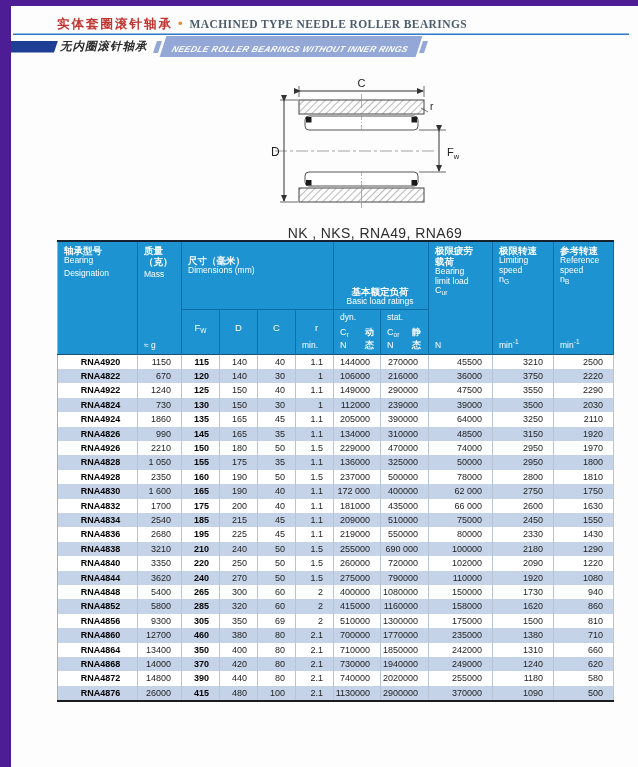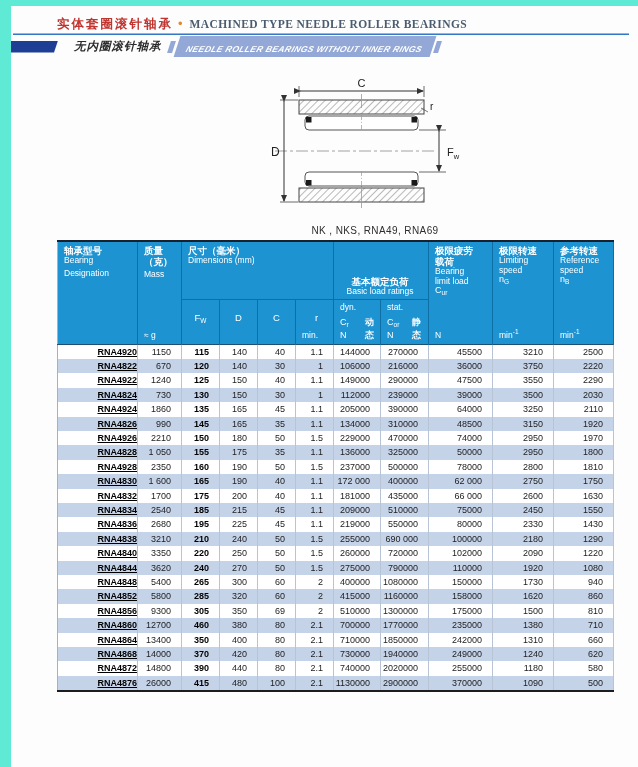--- a/index.html
+++ b/index.html
@@ -1,72 +1,72 @@
 <!DOCTYPE html>
 <html><head>
 <meta charset="utf-8">
 <style>
   * { margin:0; padding:0; box-sizing:border-box; }
   html,body { width:638px; height:767px; }
   body { background:#dfdfdf; font-family:"Liberation Sans","DejaVu Sans",sans-serif; }
-  .viewport { position:relative; width:638px; height:767px; overflow:hidden; background:#5eead4; }
+  .viewport { position:relative; width:638px; height:767px; overflow:hidden; background:#4c1d95; }
   .page { position:absolute; left:11px; top:6px; width:627px; height:761px; background:#fdfdfd; }
 
   
   .title-row { position:absolute; left:46px; top:8px; white-space:nowrap; }
   .title-cn { color:#c13530; font-weight:bold; font-size:12.5px; letter-spacing:2px; }
   .title-bullet { color:#e8872a; font-size:13px; margin:0 7px 0 5px; }
   .title-en { color:#4a5c6e; font-weight:bold; font-size:11.5px; letter-spacing:0.4px;
               font-family:"Liberation Serif","DejaVu Serif",serif; }
   .rule { position:absolute; left:2px; top:27px; width:616px; height:2px; background:#3579c6; border-top:1px solid #8fb8e0; }
   .subtitle-row { position:absolute; left:0px; top:33px; height:15px; display:flex; align-items:center; }
   .navy-bar { width:47px; height:12px; background:#1d3e94; clip-path:polygon(0 0,100% 0,calc(100% - 4px) 100%,0 100%); }
-  .subtitle-cn { margin-left:16px; font-weight:bold; font-style:italic; font-size:11.5px; color:#2b2b2b; letter-spacing:1px; white-space:nowrap; }
+  .subtitle-cn { margin-left:2px; font-weight:bold; font-style:italic; font-size:11.5px; color:#2b2b2b; letter-spacing:1px; white-space:nowrap; }
   .badge-sliver { width:5px; height:12px; background:#93a8d6; transform:skewX(-18deg); margin-left:7px; }
   .badge { margin-left:3px; background:#93a8d6; transform:skewX(-18deg); padding:1.5px 10px; }
   .badge span { display:inline-block; color:#ffffff; font-weight:bold; font-style:italic; font-size:8.5px; letter-spacing:0.4px; white-space:nowrap; }
   .badge-sliver.right { margin-left:3px; }
 
   
   .diagram-wrap { position:absolute; left:258px; top:72px; width:212px; }
-  .diagram-caption { margin-top:3px; text-align:center; font-size:10px; color:#2e2e2e; letter-spacing:0.4px; white-space:nowrap; }
+  .diagram-caption { margin-top:3px; text-align:center; font-size:14px; color:#2e2e2e; letter-spacing:0.4px; white-space:nowrap; }
   svg text { font-family:"Liberation Sans","DejaVu Sans",sans-serif; fill:#222; }
 
   
   .tbl-wrap { position:absolute; left:46px; top:234px; }
   table { border-collapse:collapse; table-layout:fixed; width:556px;
           border-top:2.5px solid #17222e; border-bottom:2px solid #1d1d1d;
           border-left:1px solid #9fb2c6; border-right:1px solid #9fb2c6; }
   thead th { background:#1d93d2; color:#ffffff; font-weight:normal; text-align:left;
              vertical-align:top; border-right:1px solid #0e6fa6; padding:0; }
   .hc { display:flex; flex-direction:column; padding:3px 2px 2px 6px; height:100%; }
   .hc .sp { flex:1; }
   .cjk { font-size:9.5px; font-weight:bold; line-height:11px; white-space:nowrap; }
   .en  { font-size:8.5px; line-height:9.5px; white-space:nowrap; }
   .bot { margin-bottom:1px; }
   .th-group { border-bottom:1px solid #0e6fa6; height:28px; }
-  .th-group .hc { padding-top:3px; }
+  .th-group .hc { padding-top:13px; }
   .center .cjk, .center .en { text-align:center; }
   .center .hc { padding-left:0;margin-top:31px; }
   tr.sub-row th { height:44px; vertical-align:top; }
   .th-sub-center { text-align:center !important; }
   .th-sub-center .mid { display:block; margin-top:12px; font-size:9.5px; }
   sub { font-size:6.5px; vertical-align:-2px; letter-spacing:0; }
   sup { font-size:6.5px; vertical-align:4px; }
   .symrow { display:flex; justify-content:space-between; width:34px; font-size:9px; line-height:10.5px; }
   .symrow .cjkc { font-size:9px; font-weight:bold; }
   .rowspan-cell { height:72px; }
 
   tbody td { font-size:9px; color:#1c1c1c; height:14.4px; line-height:14.4px;
              text-align:right; padding:0 10px 0 0; border-right:1px solid #b7c4d6;
              white-space:nowrap; overflow:hidden; }
   tbody tr:nth-child(even) { background:#c5d3e9; }
   tbody tr:nth-child(odd)  { background:#ffffff; }
   tbody tr:first-child td { border-top:1.5px solid #1d4f70; }
-  td.c-des { text-align:right; padding:0 0 0 6px; font-weight:bold; color:#000;text-decoration:underline; }
+  td.c-des { text-align:center; padding:0 0 0 6px; font-weight:bold; color:#000; }
   td.c-fw  { font-weight:bold; color:#000; }
 </style>
 </head>
 <body>
 
 <div class="viewport">
   <div class="page">
 
     <div class="title-row">
       <span class="title-cn">实体套圈滚针轴承</span><span class="title-bullet">•</span><span class="title-en">MACHINED TYPE NEEDLE ROLLER BEARINGS</span>

